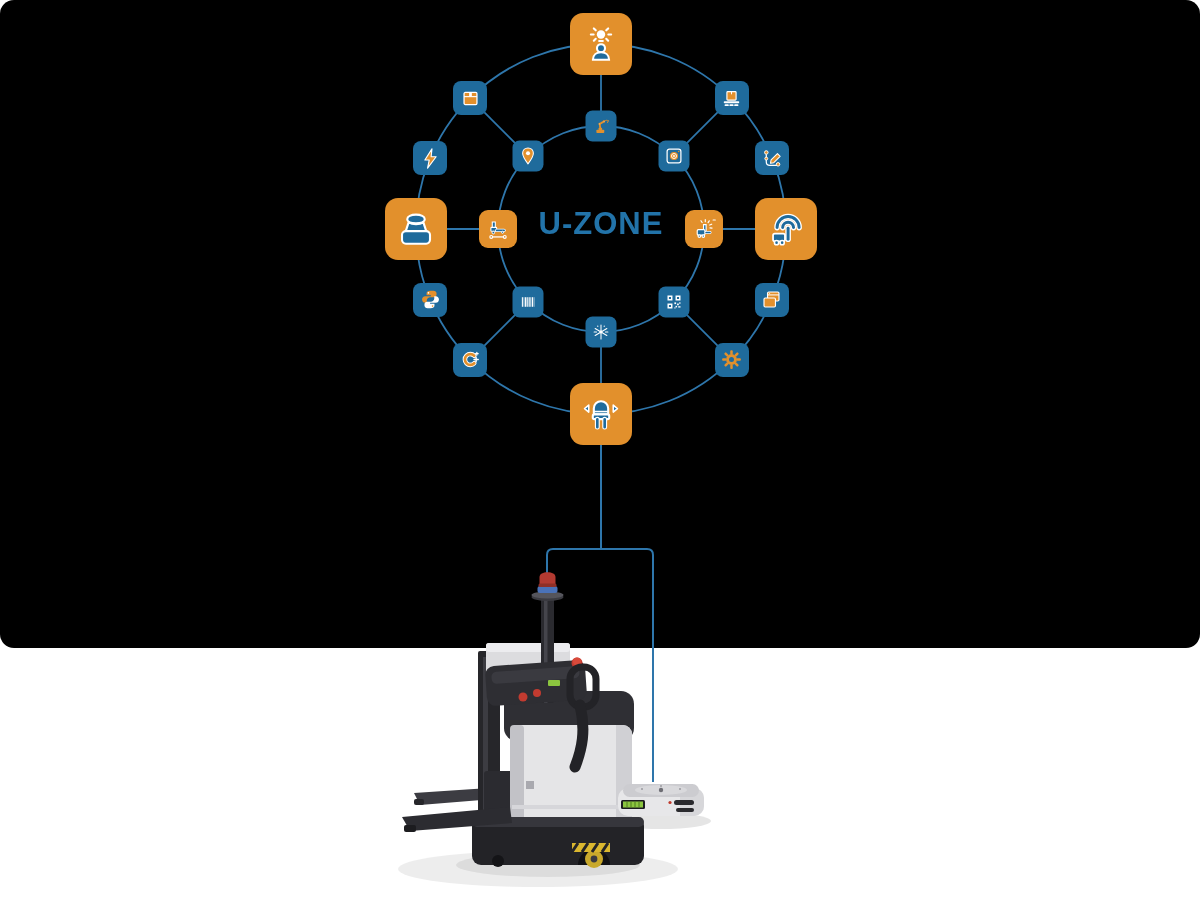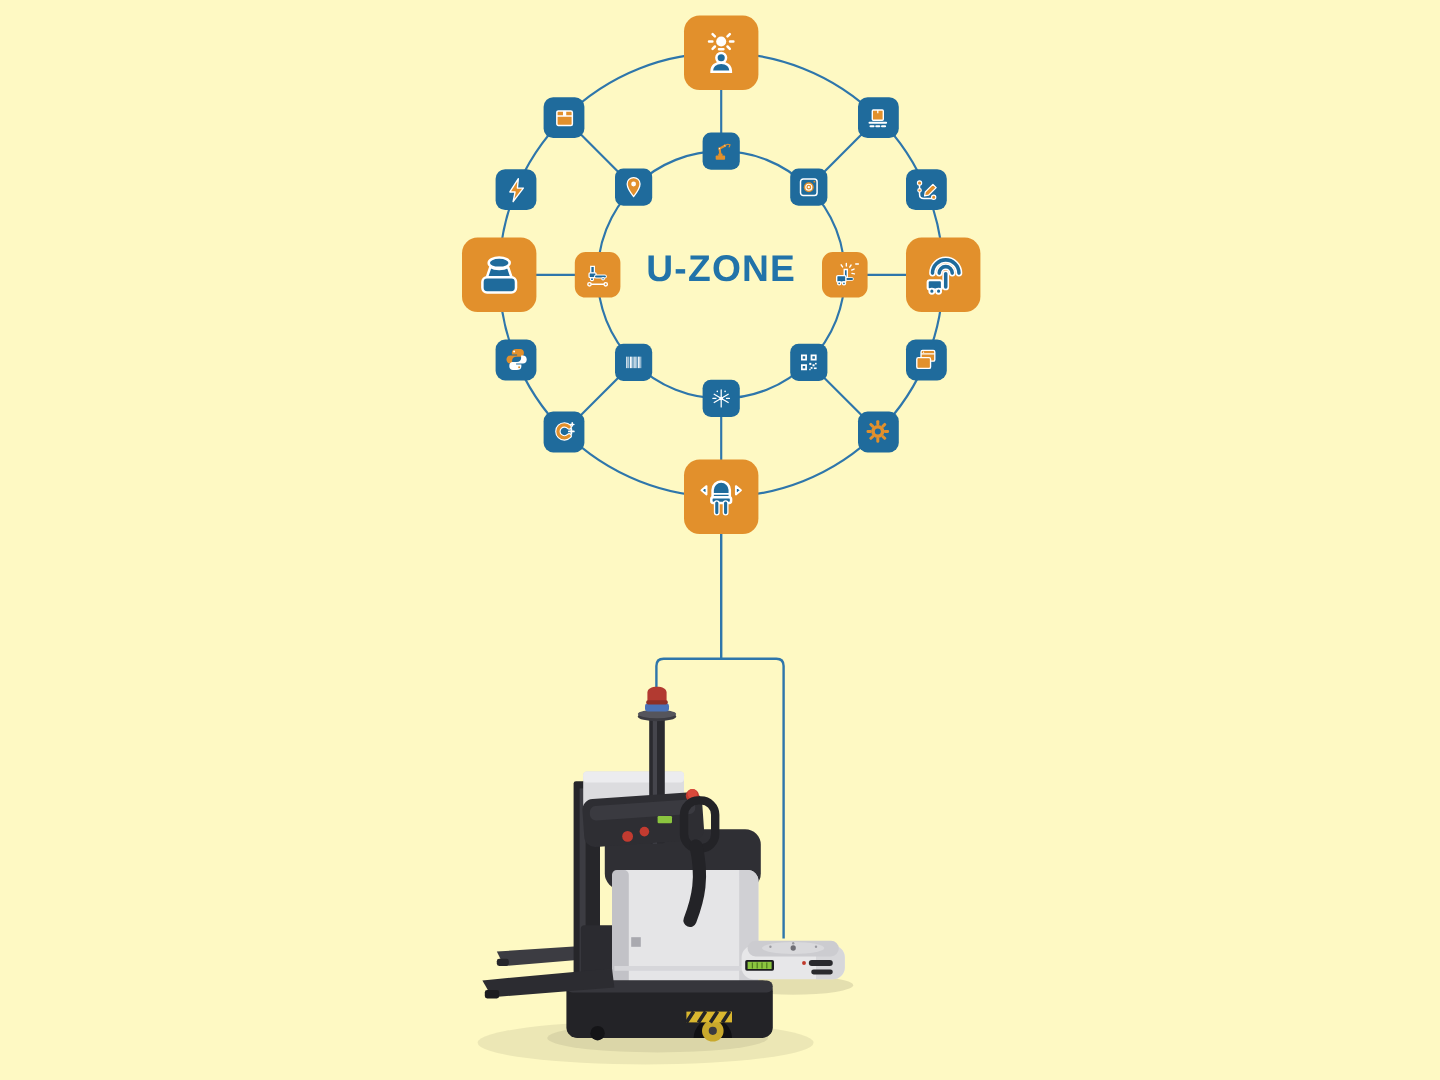--- a/index.html
+++ b/index.html
@@ -1,17 +1,17 @@
 <!DOCTYPE html>
 <html><head>
 <meta charset="utf-8">
 <style>
   html,body{margin:0;padding:0;background:#ffffff;}
   body{width:1200px;height:900px;overflow:hidden;font-family:"Liberation Sans",sans-serif;}
-  .stage{position:relative;width:1200px;height:900px;background:#fef9c3;}
+  .stage{position:relative;width:1200px;height:648px;background:#000000;border-radius:14px;}
   #diagram-lines{position:absolute;left:0;top:0;width:1200px;height:900px;}
   #scene-wrap{position:absolute;left:380px;top:555px;width:340px;height:350px;}
   .node{position:absolute;transform:translate(-50%,-50%);display:flex;align-items:center;justify-content:center;box-sizing:border-box;}
   .orange-large{width:62px;height:62px;border-radius:13px;background:#E2902C;}
   .orange-small{width:38px;height:38px;border-radius:9px;background:#E2902C;}
   .blue-outer{width:34px;height:34px;border-radius:8px;background:#1F6B9C;}
   .blue-inner{width:31px;height:31px;border-radius:7px;background:#1F6B9C;}
   .icon{display:flex;align-items:center;justify-content:center;width:100%;height:100%;}
   .icon svg{display:block;}
   .orange-large .icon svg{width:42px;height:42px;}

